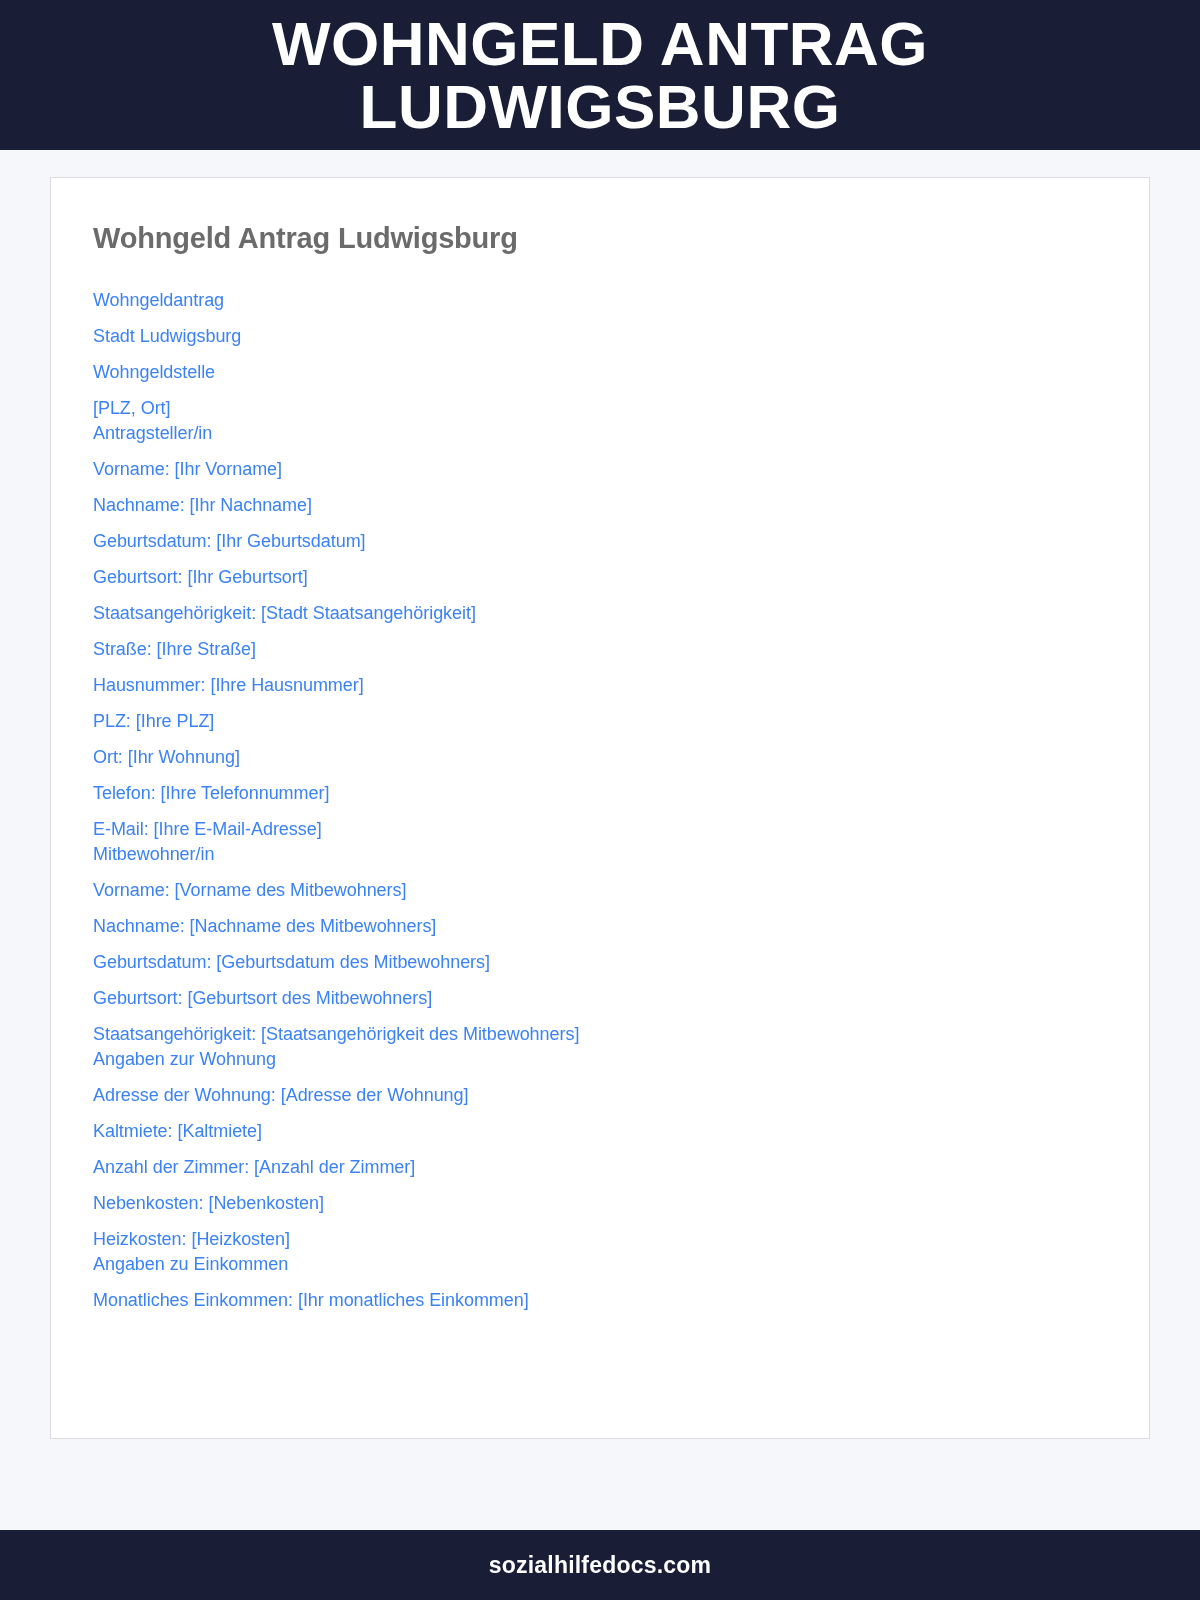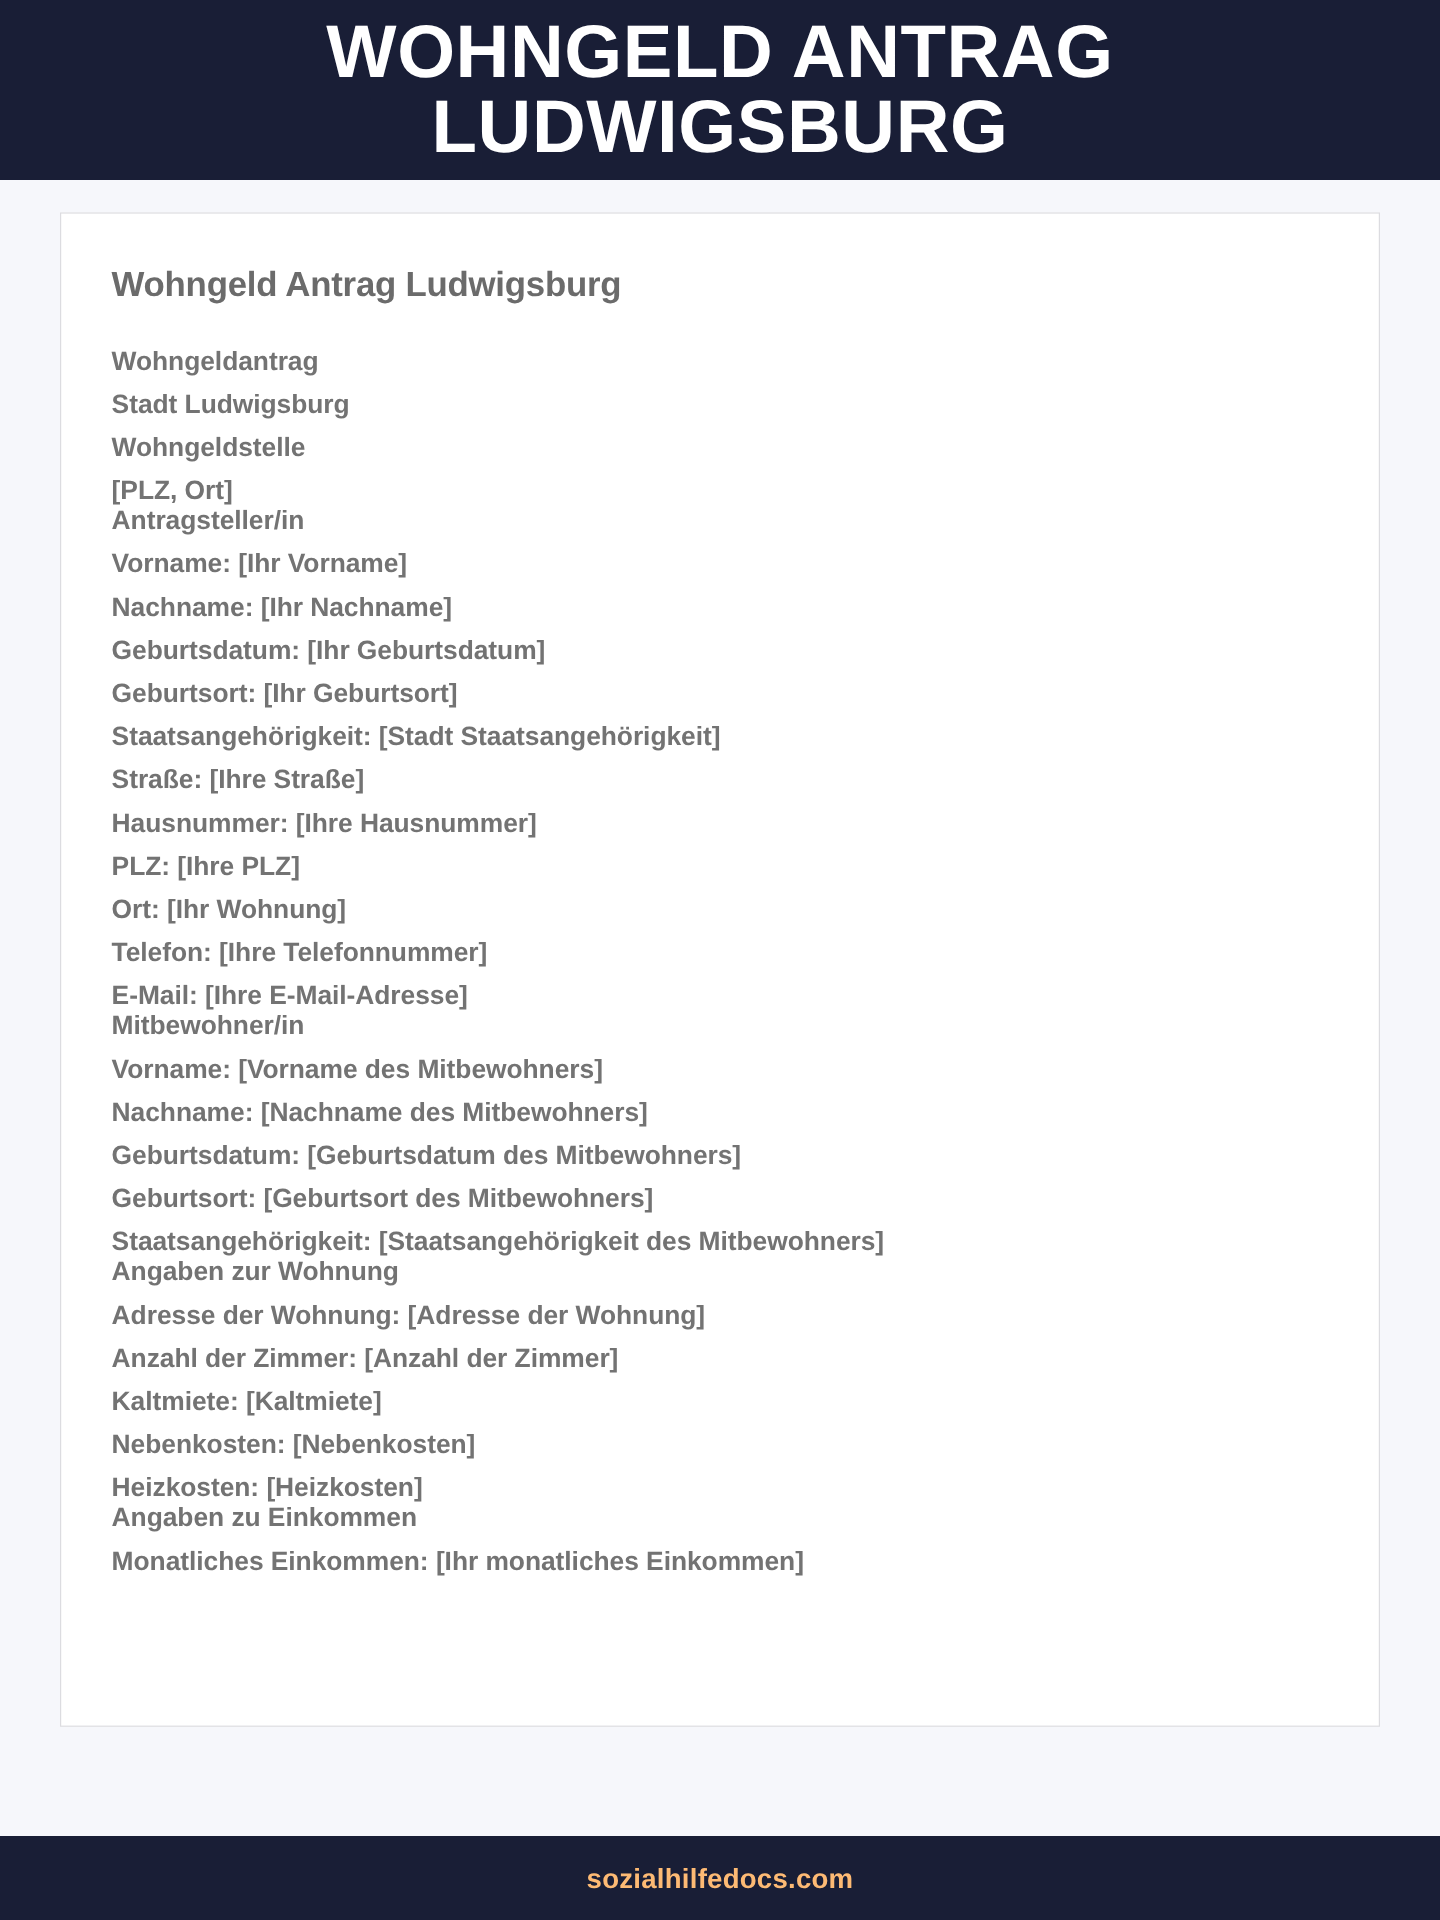--- a/index.html
+++ b/index.html
@@ -56,42 +56,42 @@
   .doc-title {
     margin: 0 0 32px 0;
     color: #6b6b6b;
     font-size: 29px;
     font-weight: 700;
     line-height: 1.25;
     letter-spacing: -0.2px;
   }
   .doc-body p {
     margin: 0 0 11px 0;
-    color: #737373;
-    font-size: 22px;
-    font-weight: 700;
+    color: #3b82f6;
+    font-size: 18px;
+    font-weight: 400;
     line-height: 25px;
     white-space: pre-line;
     letter-spacing: -0.05px;
   }
   .doc-body p:last-child {
     margin-bottom: 11px;
   }
 
   
   .site-footer {
     background: #191e36;
     width: 100%;
     height: 70px;
     display: flex;
     align-items: center;
     justify-content: center;
   }
   .site-footer .footer-brand {
-    color: #fdba74;
+    color: #ffffff;
     font-family: "Liberation Sans Narrow", "Liberation Sans", sans-serif;
     font-stretch: condensed;
     font-weight: 700;
     font-size: 23px;
     letter-spacing: 0.2px;
   }
 </style>
 </head>
 <body>
 
@@ -120,22 +120,22 @@
         <p>Telefon: [Ihre Telefonnummer]</p>
         <p>E-Mail: [Ihre E-Mail-Adresse]
 Mitbewohner/in</p>
         <p>Vorname: [Vorname des Mitbewohners]</p>
         <p>Nachname: [Nachname des Mitbewohners]</p>
         <p>Geburtsdatum: [Geburtsdatum des Mitbewohners]</p>
         <p>Geburtsort: [Geburtsort des Mitbewohners]</p>
         <p>Staatsangehörigkeit: [Staatsangehörigkeit des Mitbewohners]
 Angaben zur Wohnung</p>
         <p>Adresse der Wohnung: [Adresse der Wohnung]</p>
+        <p>Kaltmiete: [Kaltmiete]</p>
         <p>Anzahl der Zimmer: [Anzahl der Zimmer]</p>
-        <p>Kaltmiete: [Kaltmiete]</p>
         <p>Nebenkosten: [Nebenkosten]</p>
         <p>Heizkosten: [Heizkosten]
 Angaben zu Einkommen</p>
         <p>Monatliches Einkommen: [Ihr monatliches Einkommen]</p>
       </div>
   </article>
 </main>
 
 <footer class="site-footer">
   <span class="footer-brand">sozialhilfedocs.com</span>

